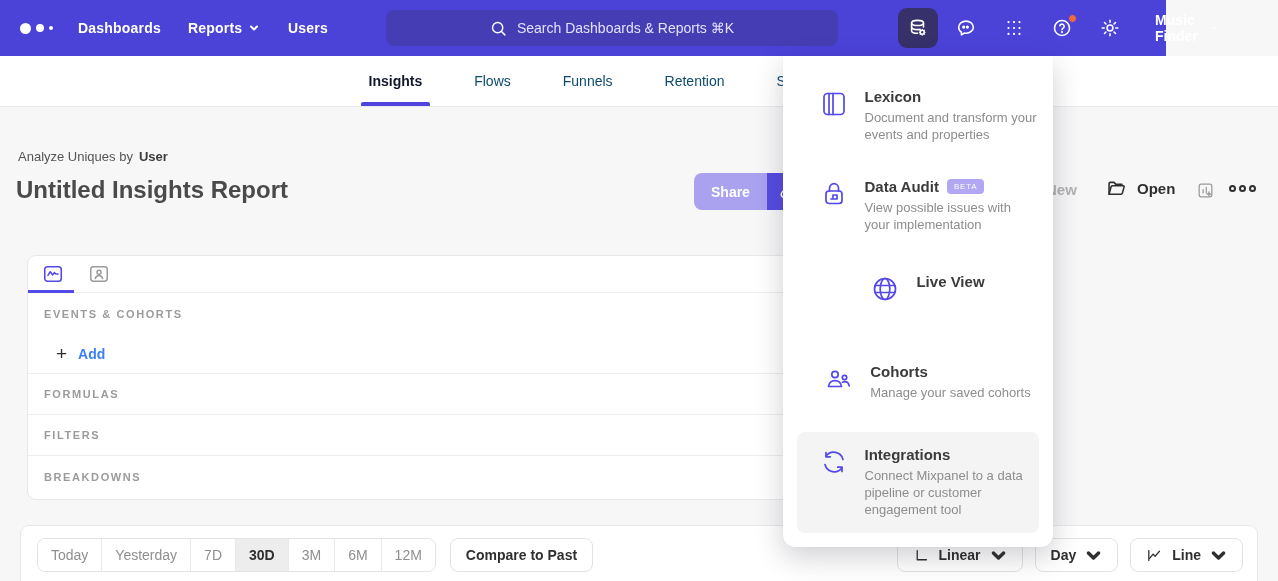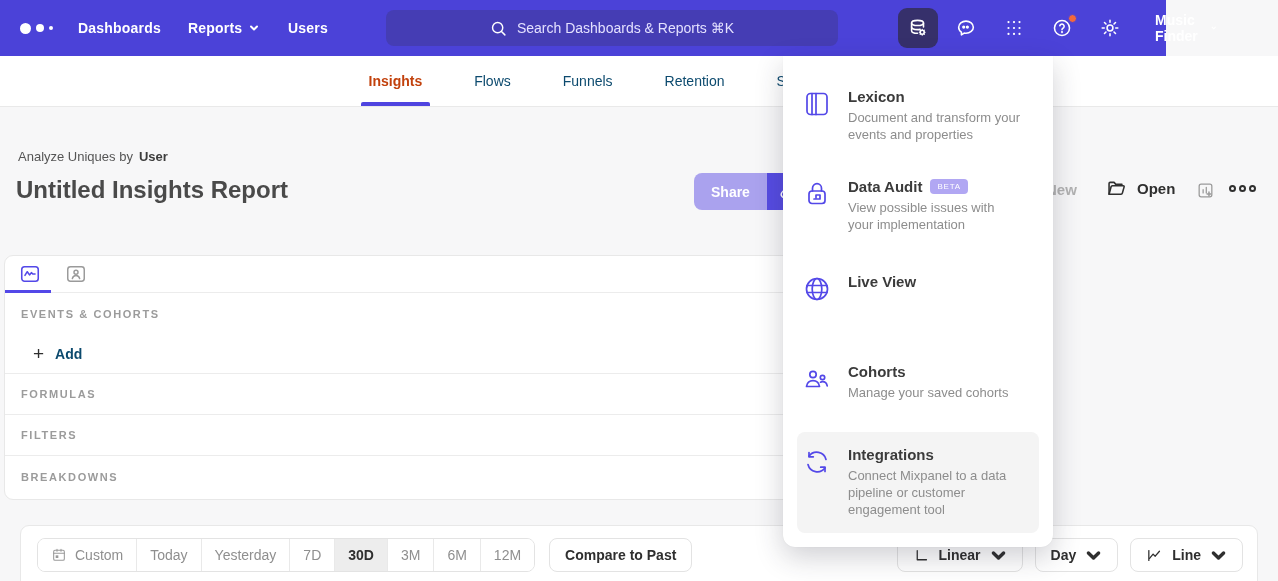--- a/index.html
+++ b/index.html
@@ -39,21 +39,21 @@
               background:#f3683c; border:1.5px solid #4b42d8; }
   .project { position:absolute; left:1155px; top:0; height:56px; display:flex; align-items:center;
              gap:9px; color:#fff; font-size:14px; font-weight:700; cursor:pointer; }
 
   
   .tabbar { position:absolute; left:0; top:56px; width:1278px; height:51px; background:#fff;
             border-bottom:1px solid #e9e9e9; display:flex; justify-content:center; }
   .tabs { display:flex; gap:0; }
   .tab { position:relative; padding:0 26px; display:flex; align-items:center; font-size:14px;
          color:#0c4a6e; cursor:pointer; white-space:nowrap; }
-  .tab.active { color:#c2410c; font-weight:700; }
+  .tab.active { color:#0f172a; font-weight:700; }
   .tab.active::after { content:""; position:absolute; left:18px; right:18px; bottom:0; height:4px;
                        background:#4f44e0; border-radius:2px 2px 0 0; }
 
   
   .crumb { position:absolute; left:18px; top:149px; font-size:13px; color:#555; }
   .crumb b { color:#3c3c3c; font-weight:700; margin-left:6px; }
   .report-title { position:absolute; left:16px; top:176px; font-size:24px; font-weight:700; color:#4a4a4a; }
 
   .share-group { position:absolute; left:694px; top:173px; height:37px; display:flex; cursor:pointer; }
   .share-btn { background:#aaa2ee; color:#fff; font-size:14px; font-weight:700;
@@ -65,33 +65,33 @@
   .hdr-open { position:absolute; left:1106px; top:178px; display:flex; align-items:center; gap:10px;
               font-size:15px; font-weight:700; color:#2f2f2f; cursor:pointer; }
   .hdr-open svg { width:21px; height:21px; }
   .hdr-save { position:absolute; left:1196px; top:181px; cursor:pointer; }
   .hdr-save svg { width:19px; height:19px; }
   .hdr-more { position:absolute; left:1229px; top:185px; display:flex; gap:3px; cursor:pointer; }
   .hdr-more span { width:7px; height:7px; border:2px solid #2f2f2f; border-radius:50%; display:block; }
 
   
   .card { position:absolute; background:#fff; border:1px solid #e8e8e8; border-radius:9px; }
-  .builder { left:4px; top:255px; width:1016px; height:245px;text-align:center; }
+  .builder { left:27px; top:255px; width:1016px; height:245px;text-align:center; }
   .b-tabs { height:37px; border-bottom:1px solid #ececec; position:relative; display:flex;
             align-items:center; padding-left:13px; gap:23px; }
   .b-tab { width:23px; height:23px; display:flex; align-items:center; justify-content:center; cursor:pointer; }
   .b-tab svg { width:22px; height:22px; }
   .b-underline { position:absolute; left:0; bottom:-1px; width:46px; height:3px; background:#5348e8; }
   .sec-row { height:41px; display:flex; align-items:center; padding:0 22px 0 16px; position:relative; }
   .sec-label { font-size:11px; font-weight:700; letter-spacing:1.6px; color:#9b9b9b; }
   .sec-chev { margin-left:auto; cursor:pointer; width:14px; height:14px; }
   .add-row { height:40px; display:flex; align-items:center; padding-left:28px; gap:11px;
              border-bottom:1px solid #ececec; cursor:pointer; }
   .add-row .plus { font-size:19px; color:#2f2f2f; font-weight:400; line-height:1; }
-  .add-row .lbl { font-size:14px; font-weight:700; color:#0c4a6e; }
+  .add-row .lbl { font-size:14px; font-weight:700; color:#3b82f6; }
   .row-bordered { border-bottom:1px solid #ececec; }
 
   
   .datecard { left:20px; top:525px; width:1238px; height:70px; }
   .date-inner { position:absolute; left:16px; top:12px; display:flex; align-items:center; }
   .seg-group { display:flex; border:1px solid #e3e3e3; border-radius:8px; overflow:hidden; height:34px; }
   .seg { display:flex; align-items:center; gap:8px; padding:0 13px; font-size:14px; color:#8f8f8f;
          border-right:1px solid #e9e9e9; cursor:pointer; background:#fff; white-space:nowrap; }
   .seg:last-child { border-right:none; }
   .seg.selected { background:#ededed; color:#2f2f2f; font-weight:700; }
@@ -101,21 +101,21 @@
          cursor:pointer; white-space:nowrap; }
   .compare { margin-left:14px; font-weight:700; }
   .right-controls { position:absolute; right:14px; top:12px; display:flex; gap:12px; }
   .right-controls svg { width:17px; height:17px; }
 
   
   .panel { position:absolute; left:783px; top:56px; width:270px; height:491px; background:#fff;
            border-radius:0 0 12px 12px; box-shadow:0 10px 28px rgba(40,40,60,.22), 0 0 1px rgba(0,0,0,.1);
            z-index:40; }
   .menu-item { position:absolute; left:0; width:270px; display:flex; align-items:flex-start; gap:17px;
-               padding-left:20px; cursor:pointer; }
+               padding-left:20px; cursor:pointer;justify-content:center; }
   .menu-icon { width:28px; height:28px; flex:0 0 28px; margin-top:2px; }
   .menu-icon svg { width:28px; height:28px; }
   .mi-title { font-size:15px; font-weight:700; color:#3b3b3b; display:flex; align-items:center; gap:8px; }
   .mi-desc { font-size:13px; color:#8d8d8d; line-height:1.32; margin-top:4px; max-width:172px; }
   .beta { background:#b1a7f3; color:#fff; font-size:8px; font-weight:400; letter-spacing:.8px;
           padding:3px 7px; border-radius:4px; }
   .mi-lexicon { top:32px; }
   .mi-audit { top:122px; }
   .mi-live { top:217px; }
   .mi-cohorts { top:307px; }
@@ -305,28 +305,20 @@
     <span class="sec-label">BREAKDOWNS</span>
     <svg class="chev dark sec-chev" viewBox="0 0 10 10">
         <polyline points="2,3.5 5,6.5 8,3.5"></polyline>
       </svg>
   </div>
 </div>
 
 <div class="card datecard">
   <div class="date-inner">
     <div class="seg-group">
-      <div class="seg">
-        <svg class="gry" viewBox="0 0 24 24">
-          <rect x="4" y="5" width="16" height="15" rx="2"></rect>
-            <path d="M4 9.5h16 M9 3.5v3 M15 3.5v3"></path>
-          <rect x="7" y="12.5" width="4" height="4" fill="#9a9a9a" stroke="none"></rect>
-        </svg>
-        <span>Custom</span>
-      </div>
       <div class="seg">
           <span>Today</span>
         </div>
       <div class="seg">
           <span>Yesterday</span>
         </div>
       <div class="seg">
           <span>7D</span>
         </div>
       <div class="seg selected">

